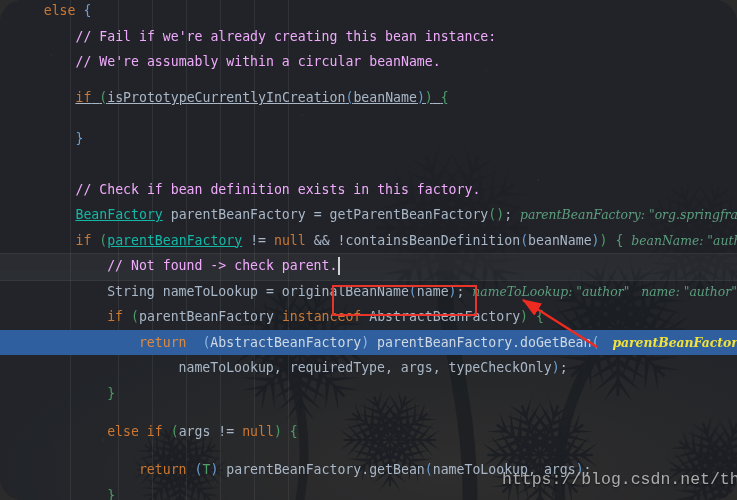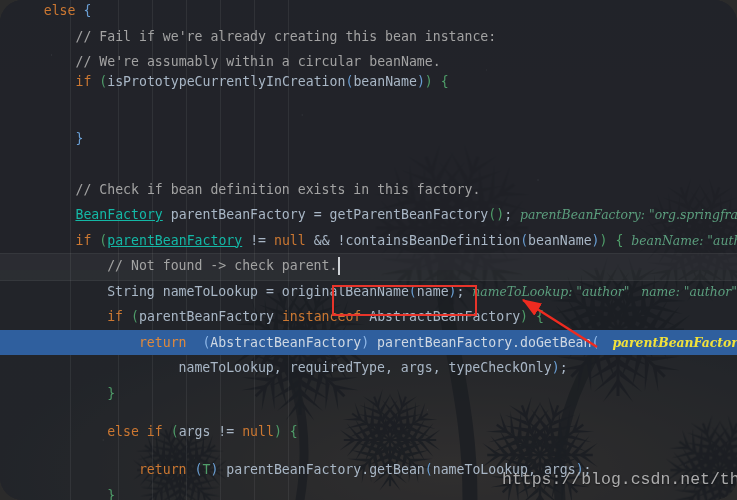--- a/index.html
+++ b/index.html
@@ -43,21 +43,21 @@
   .line .txt{display:inline-block;padding-left:0;}
   
   .row-caret{position:absolute;left:0;right:0;height:25.5px;z-index:2;
     background:rgba(255,255,255,.042);
     border-top:1px solid rgba(255,255,255,.05);
     border-bottom:1px solid rgba(255,255,255,.05);}
   .row-sel{position:absolute;left:0;right:0;height:25.5px;z-index:2;
     background:#2f5f9e;}
   
   .kw{color:#cc7832;}
-  .cmt{color:#a3a3a3;}
+  .cmt{color:#f0abfc;}
   .lnk{color:#14b8a6;text-decoration:underline;}
   .b1{color:#6a9fd4;}
   .b2{color:#4f9d69;}
   .b4{color:#a9b7c6;}
   .hint{color:#5c9f7e;font-style:italic;font-family:"DejaVu Serif","Liberation Serif",serif;font-size:12.4px;}
   .hintsel{color:#f2e23a;font-style:italic;font-weight:bold;font-family:"DejaVu Serif","Liberation Serif",serif;font-size:12.4px;}
   .onsel{color:#cfd8e3;}
   .onsel-kw{color:#e08a3c;}
   .onsel-b{color:#8fb8e8;}
   
@@ -148,21 +148,21 @@
       <div class="guide" style="left: 186px;"></div>
       <div class="guide" style="left: 220px;"></div>
       <div class="guide" style="left: 254px;"></div>
       <div class="guide" style="left: 288px;"></div>
     </div>
 
   <div class="code" id="code-root">
       <div class="line" style="top: -2px; z-index: 4;"><span class="txt" style="padding-left: 43.72px;"></span><span class="kw">else</span><span> </span><span class="b1">{</span></div>
       <div class="line" style="top: 23.5px; z-index: 4;"><span class="txt" style="padding-left: 75.44px;"></span><span class="cmt">// Fail if we're already creating this bean instance:</span></div>
       <div class="line" style="top: 49px; z-index: 4;"><span class="txt" style="padding-left: 75.44px;"></span><span class="cmt">// We're assumably within a circular beanName.</span></div>
-      <div class="line" style="top: 69px; z-index: 4;"><span class="txt" style="padding-left: 75.44px;"></span><span class="kw">if</span><span> </span><span class="b2">(</span><span>isPrototypeCurrentlyInCreation</span><span class="b1">(</span><span>beanName</span><span class="b1">)</span><span class="b2">)</span><span> </span><span class="b2">{</span></div>
+      <div class="line" style="top: 85px; z-index: 4; text-decoration: underline;"><span class="txt" style="padding-left: 75.44px;"></span><span class="kw">if</span><span> </span><span class="b2">(</span><span>isPrototypeCurrentlyInCreation</span><span class="b1">(</span><span>beanName</span><span class="b1">)</span><span class="b2">)</span><span> </span><span class="b2">{</span></div>
       <div class="line" style="top: 125.5px; z-index: 4;"><span class="txt" style="padding-left: 75.44px;"></span><span class="b1">}</span></div>
       <div class="line" style="top: 151px; z-index: 4;"><span class="txt" style="padding-left: 12px;"></span></div>
       <div class="line" style="top: 176.5px; z-index: 4;"><span class="txt" style="padding-left: 75.44px;"></span><span class="cmt">// Check if bean definition exists in this factory.</span></div>
       <div class="line" style="top: 202px; z-index: 4;"><span class="txt" style="padding-left: 75.44px;"></span><span class="lnk">BeanFactory</span><span> parentBeanFactory = getParentBeanFactory</span><span class="b2">()</span><span class="b4">;</span><span class="hint">  parentBeanFactory: "org.springframewor</span></div>
       <div class="line" style="top: 227.5px; z-index: 4;"><span class="txt" style="padding-left: 75.44px;"></span><span class="kw">if</span><span> </span><span class="b2">(</span><span class="lnk">parentBeanFactory</span><span> != </span><span class="kw">null</span><span> &amp;&amp; !containsBeanDefinition</span><span class="b1">(</span><span>beanName</span><span class="b1">)</span><span class="b2">)</span><span> </span><span class="b2">{</span><span class="hint">  beanName: "author"</span></div>
       <div class="row-caret" style="top: 253px;"></div>
       <div class="line" style="top: 253px; z-index: 4;"><span class="txt" style="padding-left: 107.16px;"></span><span class="cmt">// Not found -&gt; check parent.</span></div>
       <div class="caret" style="left: 338.13px; top: 257px;"></div>
       <div class="line" style="top: 278.5px; z-index: 4;"><span class="txt" style="padding-left: 107.16px;"></span><span>String nameToLookup = originalBeanName</span><span class="b1">(</span><span>name</span><span class="b1">)</span><span class="b4">;</span><span class="hint">  nameToLookup: "author"   name: "author"</span></div>
       <div class="line" style="top: 304px; z-index: 4;"><span class="txt" style="padding-left: 107.16px;"></span><span class="kw">if</span><span> </span><span class="b2">(</span><span>parentBeanFactory </span><span class="kw">instanceof</span><span> AbstractBeanFactory</span><span class="b2">)</span><span> </span><span class="b2">{</span></div>

